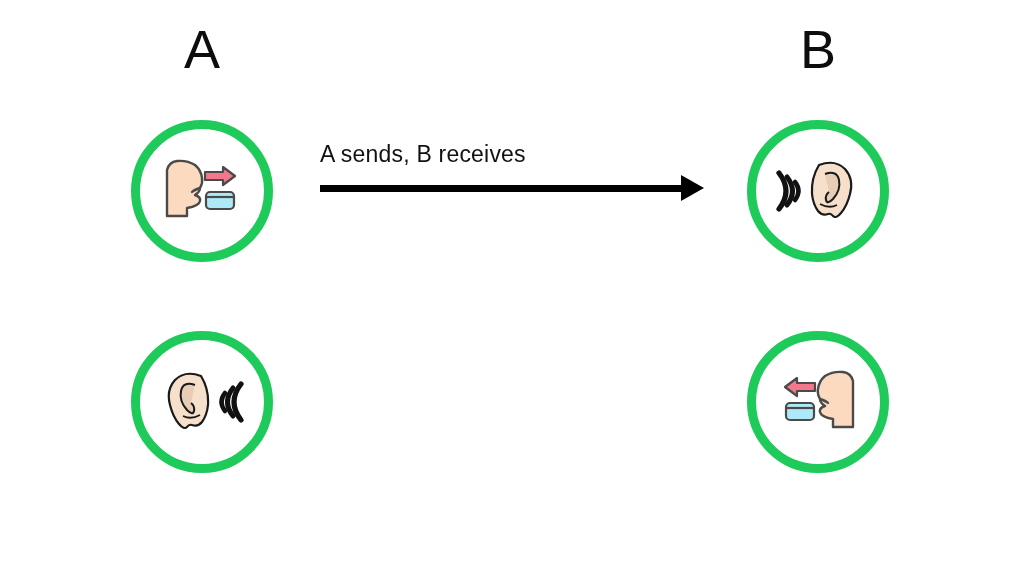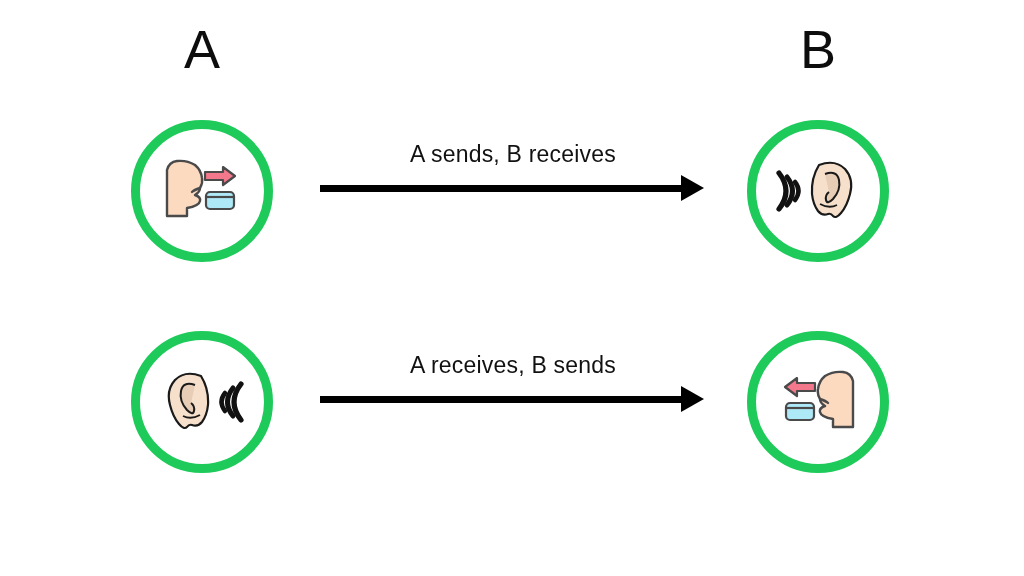--- a/index.html
+++ b/index.html
@@ -87,21 +87,20 @@
     height: 0;
     border-top: 13px solid transparent;
     border-bottom: 13px solid transparent;
     border-left: 23px solid #000000;
   }
   .arrow-label {
     position: absolute;
     left: 0;
     top: -22px;
     width: 386px;
-    text-align: center;
     font-family: "Liberation Sans", sans-serif;
     font-size: 23px;
     font-weight: 400;
     color: #111111;
     letter-spacing: 0.2px;
     white-space: nowrap;
     user-select: none;
   }
 </style>
 </head>
@@ -169,25 +168,20 @@
         </g>
         <g>
           <path d="M44 9 Q60 3 70 13 Q79 23 75 38 Q72 50 66 57 Q61 63 58 60 Q56 57 53 58 Q47 60 43 55 Q38 48 37 38 Q36 22 44 9 Z" fill="#F6E0CB" stroke="#1a1a1a" stroke-width="2.2" stroke-linejoin="round"></path>
           <path d="M50 18 Q62 14 64 24 Q66 34 58 43 Q52 49 51 44 Q50 39 54 36" fill="#E8CDB6" stroke="#1a1a1a" stroke-width="2"></path>
           <path d="M45 48 Q54 53 62 49" fill="none" stroke="#1a1a1a" stroke-width="1.8"></path>
         </g>
       </svg>
     </span>
   </div>
 
-  <div class="arrow-group" id="arrow-row-2">
-    <div class="arrow-label">A receives, B sends</div>
-    <div class="arrow-line"></div>
-    <div class="arrow-head"></div>
-  </div>
 
   <div class="node-circle" id="node-b-bottom">
     <span class="icon-holder flip-h">
       <svg viewBox="0 0 86 70" xmlns="http://www.w3.org/2000/svg">
         <g stroke="#4a4a4a" stroke-width="2.4" stroke-linejoin="round" stroke-linecap="round" fill="none">
           <path d="M8 14 L8 60 L28 60 L28 52 Q40 50 41 45 Q42 41 36 39 Q41 36 41 32 Q44 27 43 22 Q42 14 36 9 Q28 4 18 5 Q10 6 8 14 Z" fill="#FBDAC0"></path>
           <path d="M41 32 Q35 34 33 36" fill="none"></path>
         </g>
         <g>
           <path d="M46 16 L64 16 L64 11 L76 20 L64 29 L64 24 L46 24 Z" fill="#F4788C" stroke="#4a4a4a" stroke-width="2.2" stroke-linejoin="round"></path>

